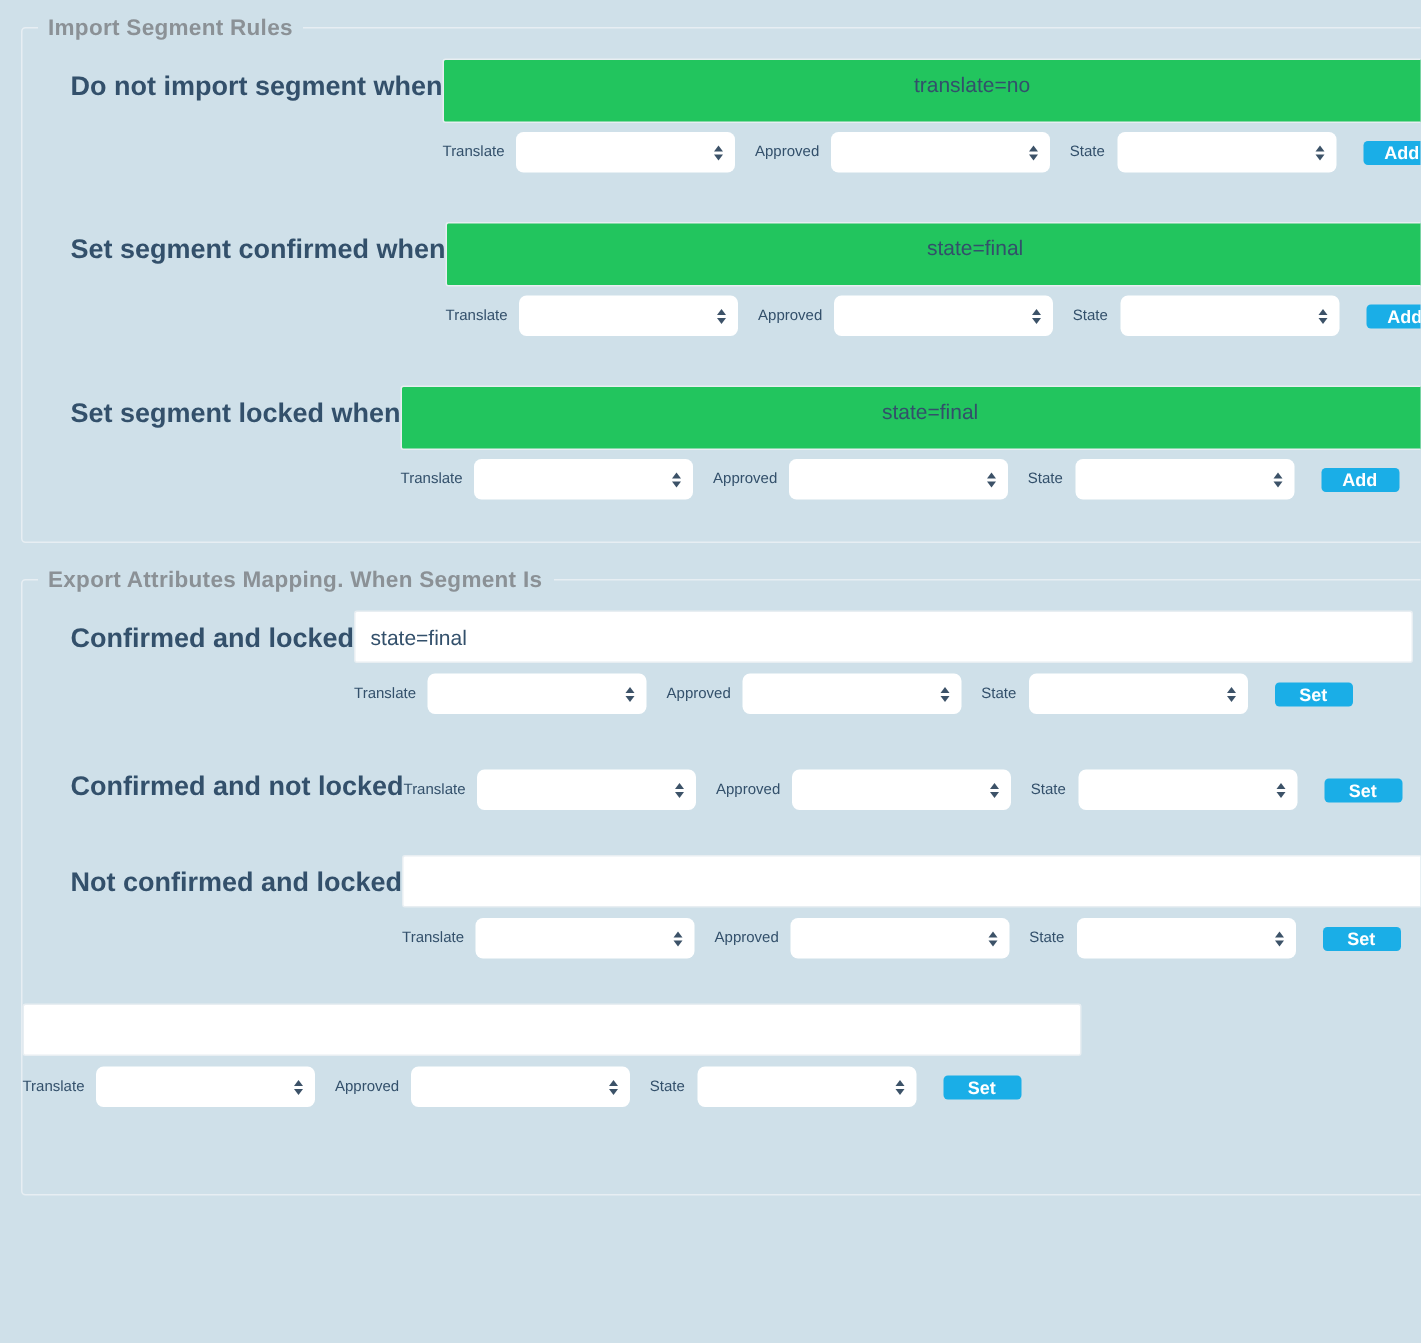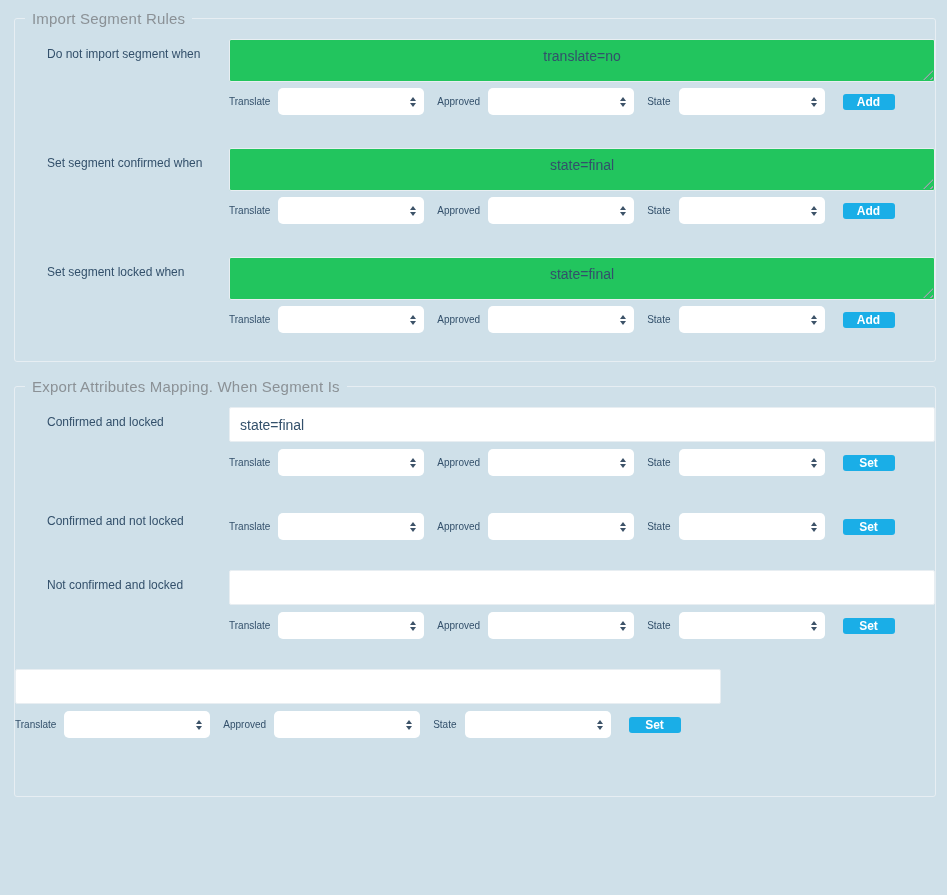--- a/index.html
+++ b/index.html
@@ -29,37 +29,38 @@
   fieldset{
     border:1px solid var(--fieldset-border);
     border-radius:3px;
     margin:0 0 16px 0;
     padding:12px 0 28px 0;
   }
   legend{
     margin-left:10px;
     padding:0 7px;
     font-size:15px;
-    font-weight:normal;
+    font-weight:bold;
     color:var(--legend-text);
     letter-spacing:.2px;
   }
   .row{
     display:flex;
     margin:0 0 33px 0;
   }
   fieldset.export .row{margin-bottom:30px;}
   .row:last-child{margin-bottom:0;}
   .row-label{
     flex:0 0 182px;
     margin-left:32px;
     padding-top:8px;
-    font-size:12px;
+    font-size:18px;
     white-space:nowrap;
     color:var(--label-text);
+    font-weight:bold;
   }
   .row-content{width:706px;}
   .input-wrap{position:relative;}
   .rule-textarea{
     display:block;
     width:100%;
     height:43px;
     box-sizing:border-box;
     border:1px solid var(--input-border);
     border-radius:2px;

